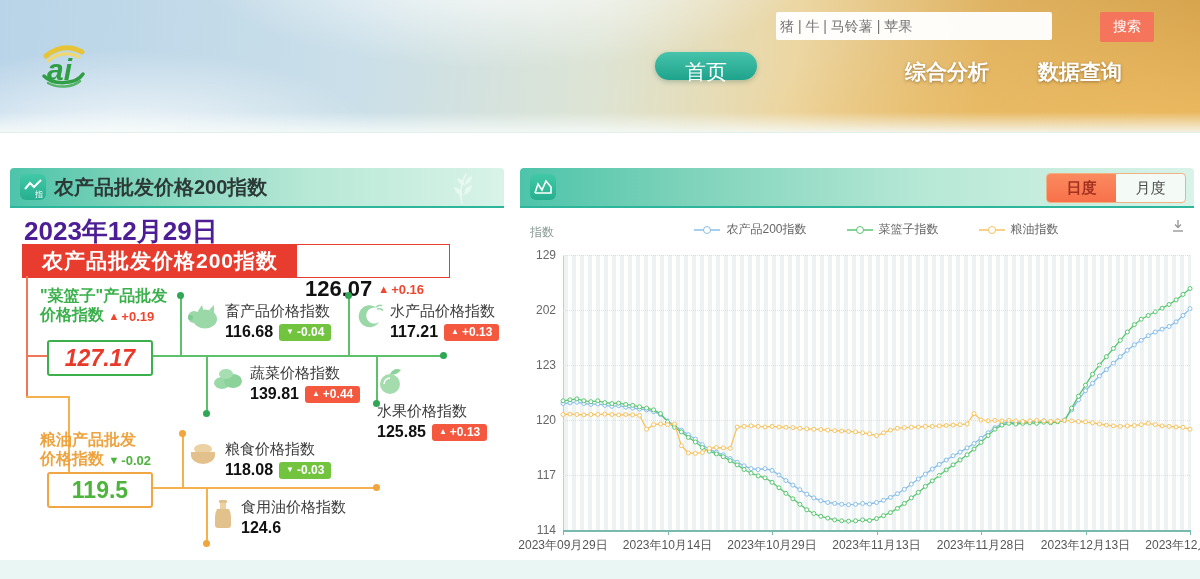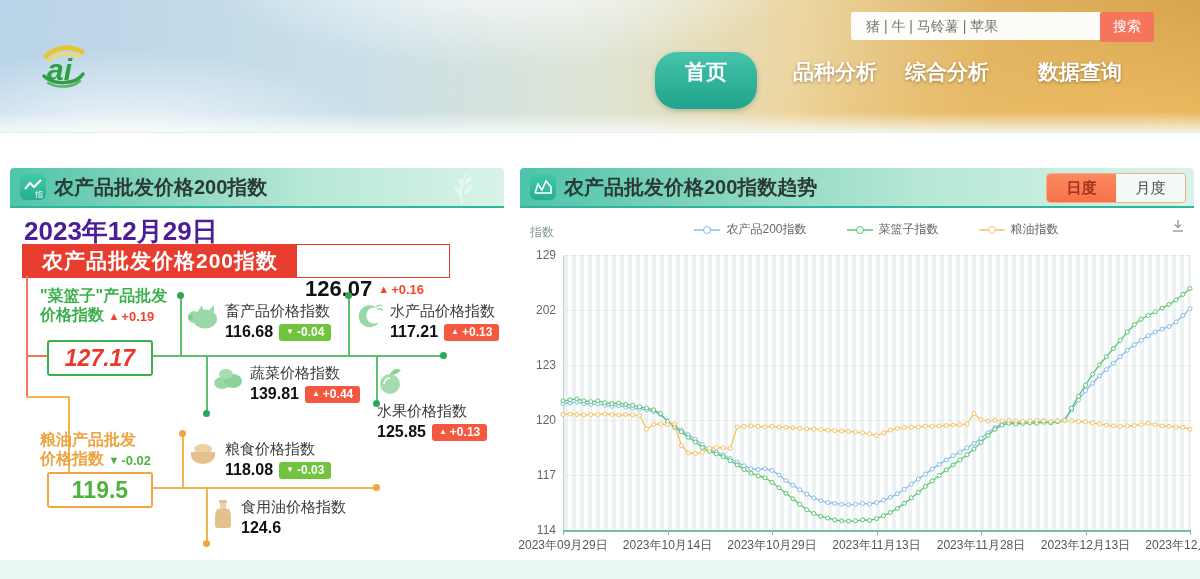--- a/index.html
+++ b/index.html
@@ -15,28 +15,28 @@
       radial-gradient(ellipse 420px 150px at 10% 108%, rgba(255,255,255,.85), rgba(255,255,255,0) 62%),
       radial-gradient(ellipse 520px 170px at 42% -25%, rgba(255,255,255,.9), rgba(255,255,255,0) 60%),
       radial-gradient(ellipse 700px 260px at 100% 130%, rgba(244,196,105,.95), rgba(244,196,105,0) 70%),
       linear-gradient(96deg,#b9d4e8 0%,#cadfe9 30%,#dde4d4 50%,#ecd6a2 66%,#dfb261 82%,#d5a14b 100%);
     border-bottom:1px solid #e3efe9;}
   #banner .fade{position:absolute;left:0;bottom:0;width:100%;height:20px;
     background:linear-gradient(rgba(255,255,255,0),rgba(246,251,249,.85));}
   #site-title{position:absolute;left:95px;top:48px;font-size:29px;font-weight:bold;color:#18a695;letter-spacing:2px;
     text-shadow:-1px -1px 0 #fff,1px -1px 0 #fff,-1px 1px 0 #fff,1px 1px 0 #fff,0 2px 4px rgba(0,0,0,.18);}
   #logo{position:absolute;left:36px;top:40px;width:54px;height:54px;}
-  #search-input{position:absolute;left:851px;top:12px;width:268px;height:28px;border:none;border-radius:2px;
-    background:rgba(255,255,255,.96);color:#8a8a8a;font-size:14px;padding:0 15px;outline:none;}
+  #search-input{position:absolute;left:776px;top:12px;width:268px;height:28px;border:none;border-radius:2px;
+    background:rgba(255,255,255,.96);color:#8a8a8a;font-size:14px;padding:0 4px;outline:none;}
   #search-btn{position:absolute;left:1100px;top:12px;width:54px;height:30px;background:#f4755c;color:#fff;
     border:none;border-radius:2px;font-size:14px;cursor:pointer;}
   .nav-item{position:absolute;top:52px;height:40px;line-height:40px;color:#fff;font-size:21px;font-weight:bold;
     text-shadow:0 1px 3px rgba(96,64,20,.55);cursor:pointer;}
-  #nav-home{position:absolute;left:655px;top:52px;width:102px;height:57px;line-height:40px;text-align:center;
-    background:linear-gradient(#46c3ab,#1fa38c);border-radius:22px;color:#fff;font-size:21px;font-weight:bold;
+  #nav-home{position:absolute;left:655px;top:52px;width:102px;height:28px;line-height:40px;text-align:center;
+    background:linear-gradient(#46c3ab,#1fa38c);border-radius:22px;color:#fff;font-size:21px;font-weight:normal;
     box-shadow:0 2px 5px rgba(0,80,70,.25);cursor:pointer;}
   
   .panel{position:absolute;top:168px;background:#fff;}
   #left-panel{left:10px;width:494px;height:392px;}
   #right-panel{left:520px;width:674px;height:392px;}
   .panel-header{position:absolute;left:0;top:0;right:0;height:38px;border-bottom:2px solid #2eb69c;
     background:linear-gradient(90deg,#4dc4aa 0%,#7ed3ba 25%,#b7e8d6 60%,#d9f3e8 100%);
     border-radius:4px 4px 0 0;display:flex;align-items:center;}
   .panel-title{font-size:20px;font-weight:bold;color:#2c3a37;margin-left:8px;}
   .ph-icon{margin-left:10px;width:26px;height:26px;}
@@ -103,21 +103,20 @@
   <svg id="logo" viewBox="0 0 54 54">
     <path d="M10 16 Q27 2 46 12" stroke="#e7c437" stroke-width="5" fill="none" stroke-linecap="round"></path>
     <path d="M12 21 Q27 9 43 17" stroke="#f2d86a" stroke-width="3" fill="none" stroke-linecap="round"></path>
     <text x="11" y="40" font-size="30" font-style="italic" font-weight="bold" fill="#2f9e44">ai</text>
     <path d="M8 36 A22 14 0 0 0 47 34" stroke="#2f9e44" stroke-width="3.5" fill="none" stroke-linecap="round"></path>
     <path d="M12 43 A20 11 0 0 0 44 41" stroke="#56b56a" stroke-width="2.5" fill="none" stroke-linecap="round"></path>
   </svg>
   <input id="search-input" placeholder="猪 | 牛 | 马铃薯 | 苹果" style="">
   <button id="search-btn">搜索</button>
   <div id="nav-home">首页</div>
-  <div class="nav-item" style="left:793px;">品种分析</div>
   <div class="nav-item" style="left:905px;">综合分析</div>
   <div class="nav-item" style="left:1038px;">数据查询</div>
   <div class="fade"></div>
 </div>
 
 <div id="left-panel" class="panel">
   <div class="panel-header">
     <svg class="ph-icon" viewBox="0 0 26 26">
       <defs>
           <linearGradient id="g1" x1="0" y1="0" x2="0" y2="1">
@@ -302,21 +301,20 @@
     <svg class="ph-icon" viewBox="0 0 26 26">
       <defs>
           <linearGradient id="g2" x1="0" y1="0" x2="0" y2="1">
         <stop offset="0" stop-color="#41c9a7"></stop>
             <stop offset="1" stop-color="#27ae90"></stop>
           </linearGradient>
         </defs>
       <rect width="26" height="26" rx="6" fill="url(#g2)"></rect>
       <polyline points="5,19 8,10 12,16 16,7 21,13 21,19 5,19" stroke="#fff" stroke-width="1.6" fill="none"></polyline>
     </svg>
-    <span class="panel-title">农产品批发价格200指数趋势</span>
     <div class="toggle">
       <div class="t t-active">日度</div>
       <div class="t t-inactive">月度</div>
     </div>
   </div>
 
   <div id="chart-body">
     <div id="y-axis-name">指数</div>
     <div id="legend">
         <span class="legend-item">

